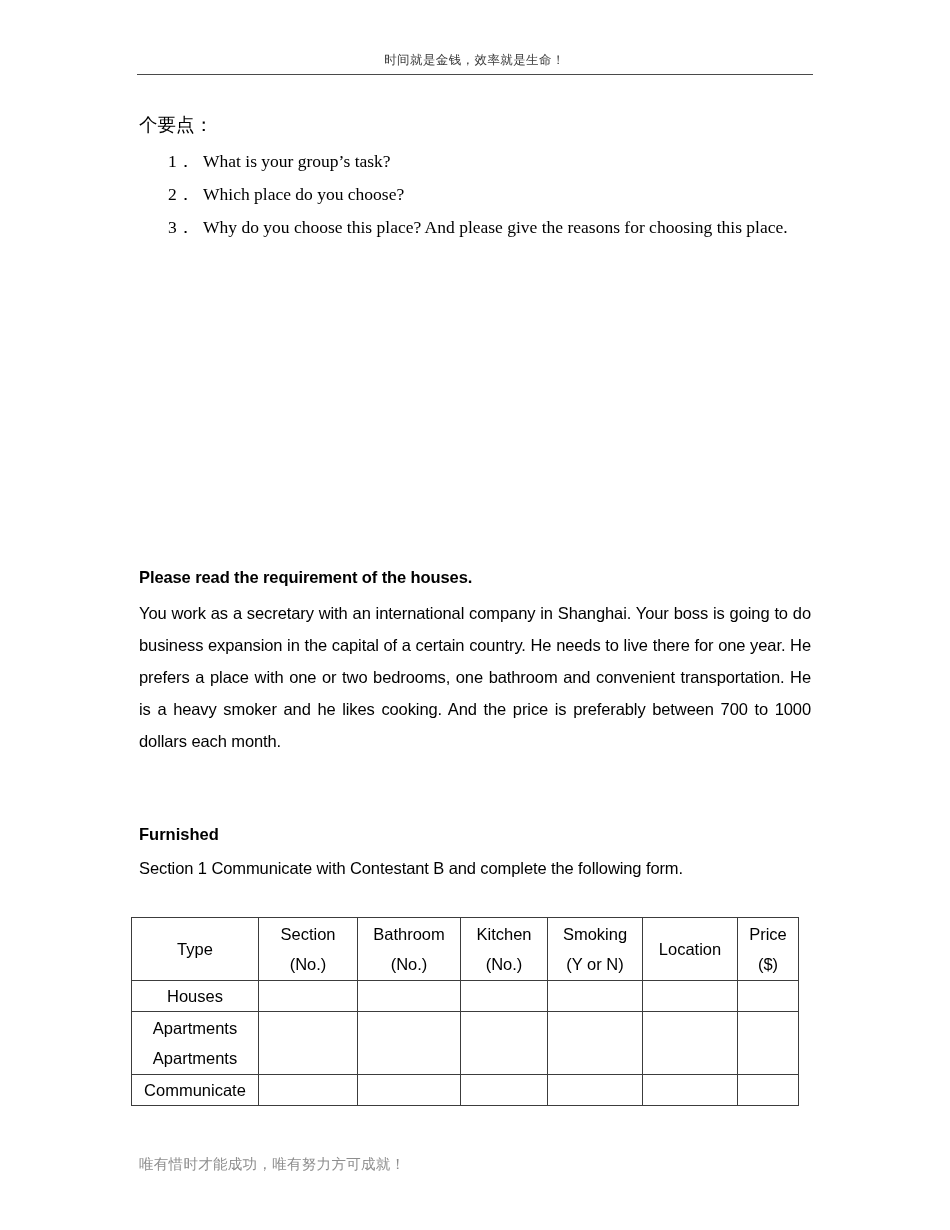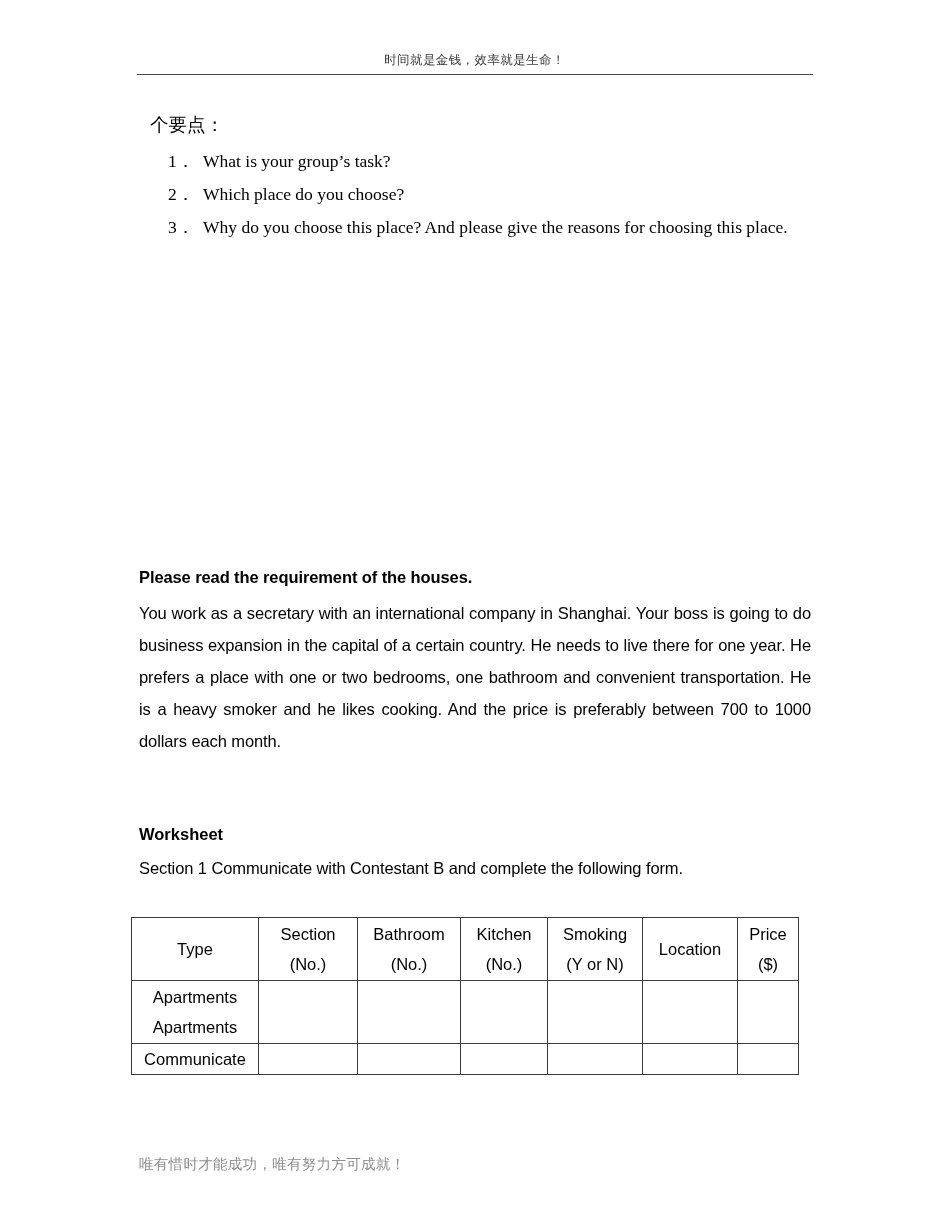--- a/index.html
+++ b/index.html
@@ -45,21 +45,21 @@
     left: 137px;
     top: 74px;
     width: 676px;
     height: 0;
     border-top: 1.6px solid #4a4a4a;
   }
 
   
   .intro-line {
     position: absolute;
-    left: 150px;
+    left: 139px;
     top: 112px;
     font-size: 18.5px;
     line-height: 26px;
     font-family: "Liberation Serif", "DejaVu Serif", serif;
     white-space: nowrap;
   }
 
   .points {
     position: absolute;
     left: 168px;
@@ -200,21 +200,21 @@
     </div>
     <div class="point justified">
       <span class="num">3．</span>
       <span class="body">Why do you choose this place? And please give the reasons for choosing this place.</span>
     </div>
   </div>
 
   <div class="req-heading">Please read the requirement of the houses.</div>
   <div class="req-para">You work as a secretary with an international company in Shanghai. Your boss is going to do business expansion in the capital of a certain country. He needs to live there for one year. He prefers a place with one or two bedrooms, one bathroom and convenient transportation. He is a heavy smoker and he likes cooking. And the price is preferably between 700 to 1000 dollars each month.</div>
 
-  <div class="ws-heading">Worksheet</div>
+  <div class="ws-heading">Furnished</div>
   <div class="ws-sub">Section 1 Communicate with Contestant B and complete the following form.</div>
 
   <table class="form-table">
     <colgroup>
       <col style="width:127px">
       <col style="width:99px">
       <col style="width:103px">
       <col style="width:87px">
       <col style="width:95px">
       <col style="width:95px">
@@ -245,20 +245,31 @@
         <td class="hdr">
           <span class="l1">Location</span>
           <span class="l2"></span>
         </td>
         <td class="hdr">
           <span class="l1">Price</span>
           <span class="l2">($)</span>
         </td>
       </tr>
 
+      <tr class="row-houses">
+        <td class="rowlabel">
+          <span class="l1">Houses</span>
+        </td>
+        <td></td>
+        <td></td>
+        <td></td>
+        <td></td>
+        <td></td>
+        <td></td>
+      </tr>
 
       <tr class="row-furnished">
         <td class="rowlabel">
           <span class="l1">Apartments</span>
           <span class="l2">Apartments</span>
         </td>
         <td></td>
         <td></td>
         <td></td>
         <td></td>

